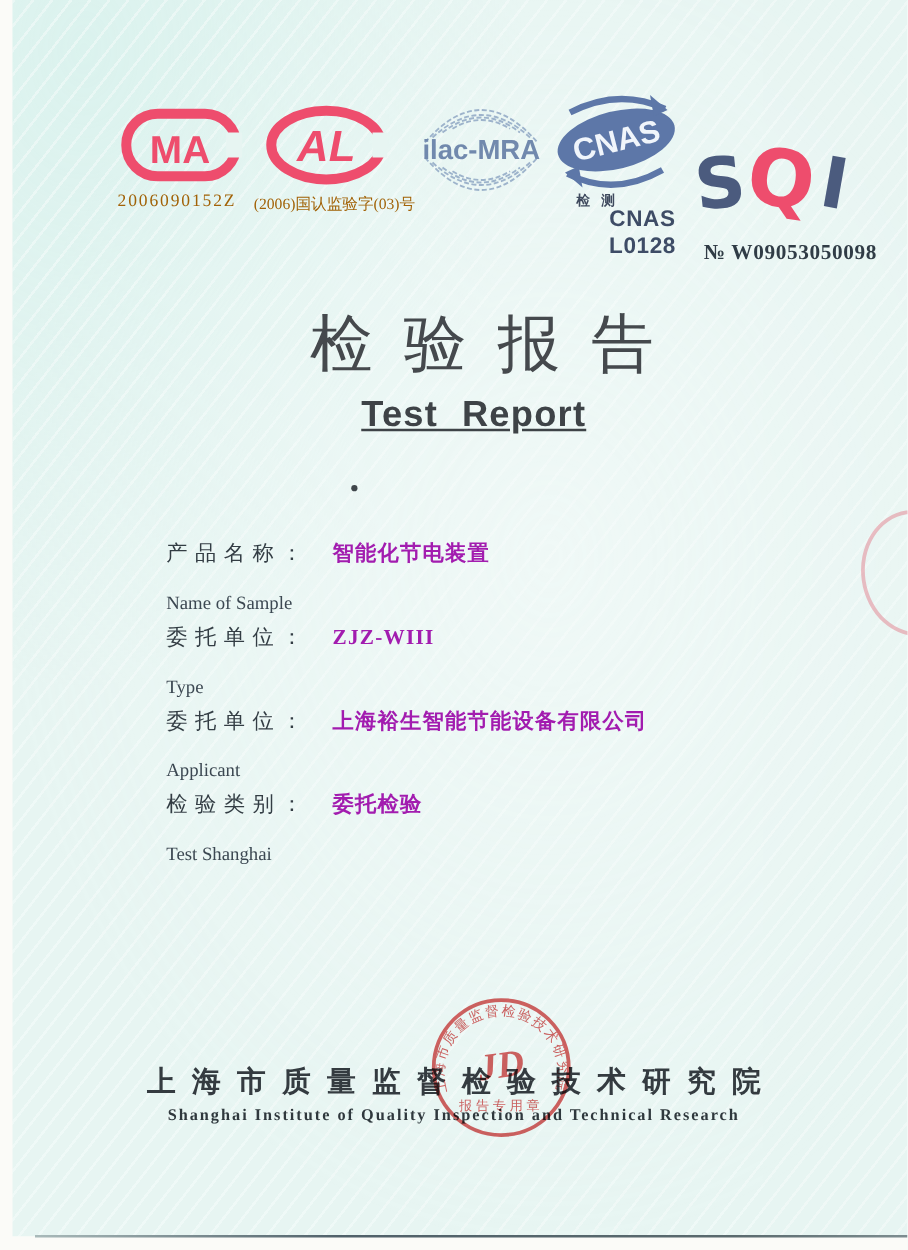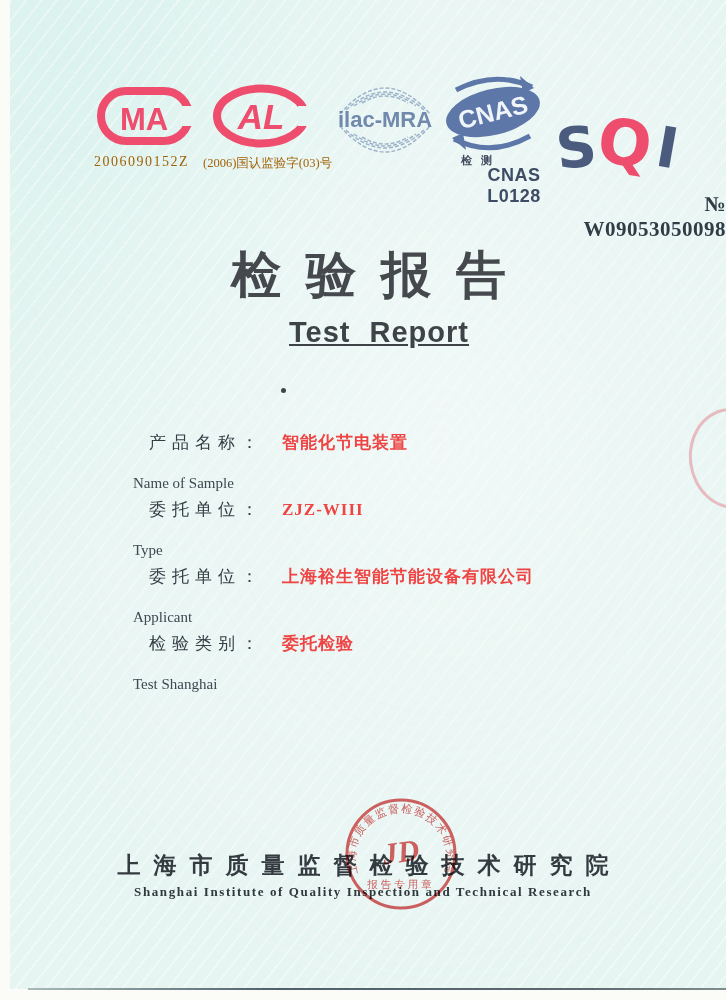--- a/index.html
+++ b/index.html
@@ -42,33 +42,33 @@
   .sqi-letter{font-weight:bold;line-height:.95;font-family:"DejaVu Sans",sans-serif;}
   .sqi-s{font-size:56px;color:#4b5b7e;transform:rotate(-6deg);}
   .sqi-q{font-size:63px;color:var(--pink);transform:rotate(8deg);margin-left:2px;}
   .sqi-i{font-size:56px;color:#4b5b7e;transform:rotate(10deg);margin-left:5px;}
 
   .logo-number{font-family:"Liberation Serif",serif;font-weight:normal;color:#a16207;}
   #cma-number{left:94px;top:154px;font-size:14px;letter-spacing:1.5px;}
   #cal-number{left:203px;top:155px;font-size:12.5px;letter-spacing:0;}
   #cnas-caption-zh{left:452px;top:153px;width:84px;font-size:11px;letter-spacing:9px;text-indent:9px;color:#3f4a5e;font-weight:bold;}
   #cnas-code{left:446px;top:165px;width:96px;text-align:center;font-size:18px;font-weight:bold;color:#3e4c66;letter-spacing:.5px;margin-left:20px;}
-  #report-no{left:563px;top:192px;font-family:"Liberation Serif",serif;font-weight:bold;font-size:21px;color:#303c46;letter-spacing:.5px;text-align:right;}
+  #report-no{left:563px;top:192px;font-family:"Liberation Serif",serif;font-weight:bold;font-size:17px;color:#303c46;letter-spacing:.5px;text-align:right;}
 
   
-  #title-zh{left:231px;top:242px;font-size:50px;font-weight:700;color:#45494d;letter-spacing:25px;white-space:nowrap;}
+  #title-zh{left:248px;top:242px;font-size:50px;font-weight:400;color:#45494d;letter-spacing:25px;white-space:nowrap;}
   #title-en{left:289px;top:316px;font-size:29px;font-weight:bold;color:#3e4347;letter-spacing:1px;word-spacing:10px;text-decoration:underline;}
   #dot{left:281px;top:388px;width:5px;height:5px;border-radius:50%;background:#3f464b;}
 
   
   #fields{left:133px;top:431px;width:470px;}
   .field{height:67px;}
   .field-row{display:flex;align-items:baseline;}
-  .field-label{flex:0 0 133px;font-size:17px;letter-spacing:6px;color:#333d44;font-family:"Liberation Serif",serif;margin-left:16px;}
-  .field-value{font-size:17px;font-weight:bold;color:#ef4444;font-family:"Liberation Serif",serif;letter-spacing:1px;white-space:nowrap;}
+  .field-label{flex:0 0 133px;font-size:17px;letter-spacing:6px;color:#333d44;font-family:"Liberation Serif",serif;}
+  .field-value{font-size:17px;font-weight:bold;color:#a21caf;font-family:"Liberation Serif",serif;letter-spacing:1px;white-space:nowrap;}
   .field-sublabel{font-size:15px;color:#3c4852;font-family:"Liberation Serif",serif;margin-top:21px;}
 
   
   #footer-zh{left:0;top:850px;width:726px;text-align:center;font-size:23px;font-weight:600;letter-spacing:13px;text-indent:13px;color:#343b40;white-space:nowrap;}
   #footer-en{left:0;top:884px;width:726px;text-align:center;font-family:"Liberation Serif",serif;font-weight:bold;font-size:13px;letter-spacing:1.6px;color:#2f383d;white-space:nowrap;}
 
   
   #stamp{left:343px;top:795px;mix-blend-mode:multiply;opacity:.9;}
   .stamp-red-stroke{fill:none;stroke:var(--stamp-red);stroke-width:3;}
   .stamp-red-text{fill:var(--stamp-red);}

